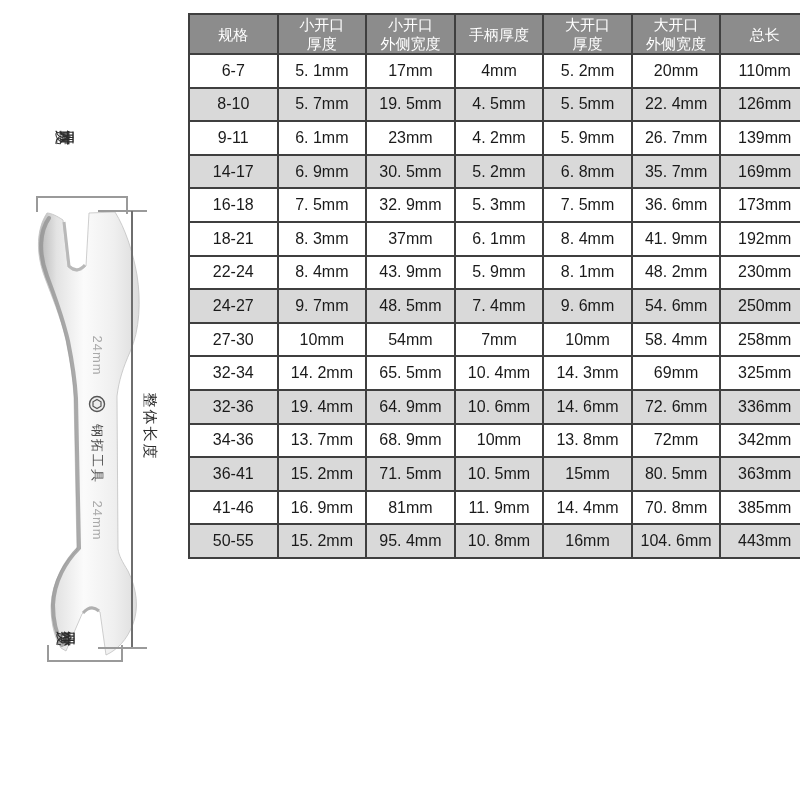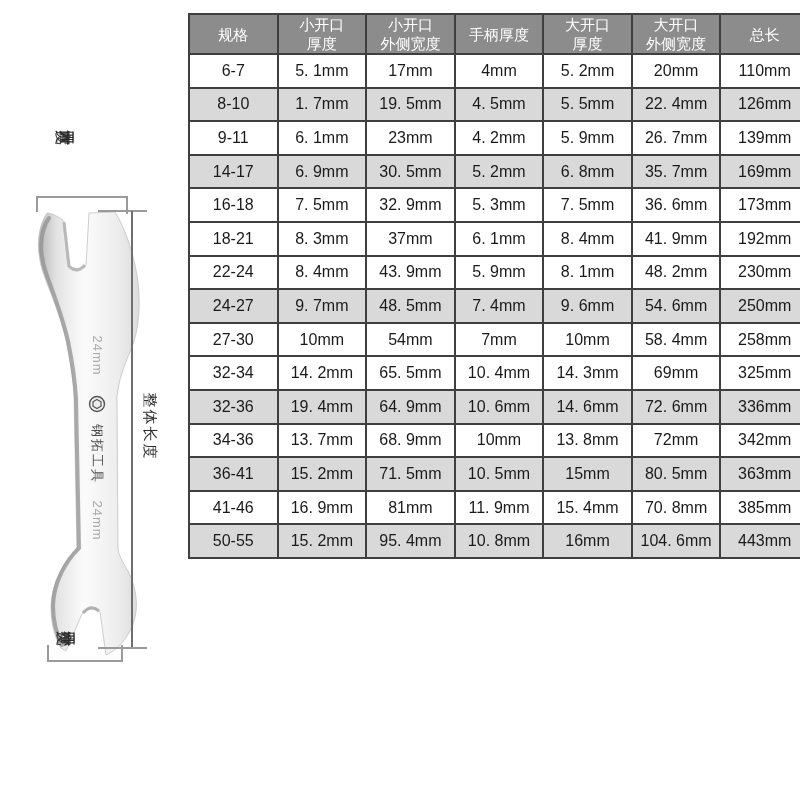--- a/index.html
+++ b/index.html
@@ -144,21 +144,21 @@
           <td>6-7</td>
           <td>5. 1mm</td>
           <td>17mm</td>
           <td>4mm</td>
           <td>5. 2mm</td>
           <td>20mm</td>
           <td>110mm</td>
         </tr>
         <tr class="alt">
           <td>8-10</td>
-          <td>1. 7mm</td>
+          <td>5. 7mm</td>
           <td>19. 5mm</td>
           <td>4. 5mm</td>
           <td>5. 5mm</td>
           <td>22. 4mm</td>
           <td>126mm</td>
         </tr>
         <tr>
           <td>9-11</td>
           <td>6. 1mm</td>
           <td>23mm</td>
@@ -255,21 +255,21 @@
           <td>10. 5mm</td>
           <td>15mm</td>
           <td>80. 5mm</td>
           <td>363mm</td>
         </tr>
         <tr>
           <td>41-46</td>
           <td>16. 9mm</td>
           <td>81mm</td>
           <td>11. 9mm</td>
-          <td>15. 4mm</td>
+          <td>14. 4mm</td>
           <td>70. 8mm</td>
           <td>385mm</td>
         </tr>
         <tr class="alt">
           <td>50-55</td>
           <td>15. 2mm</td>
           <td>95. 4mm</td>
           <td>10. 8mm</td>
           <td>16mm</td>
           <td>104. 6mm</td>

